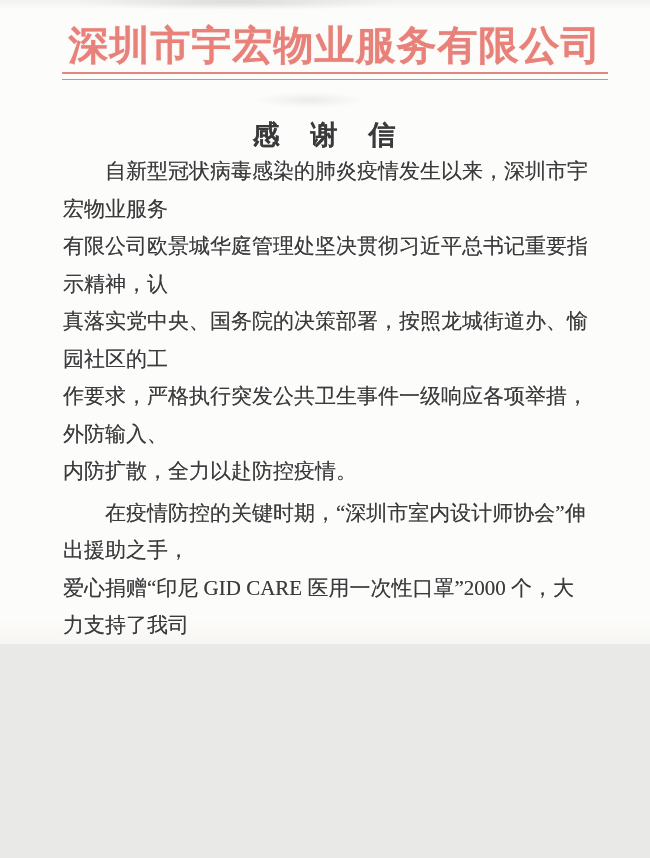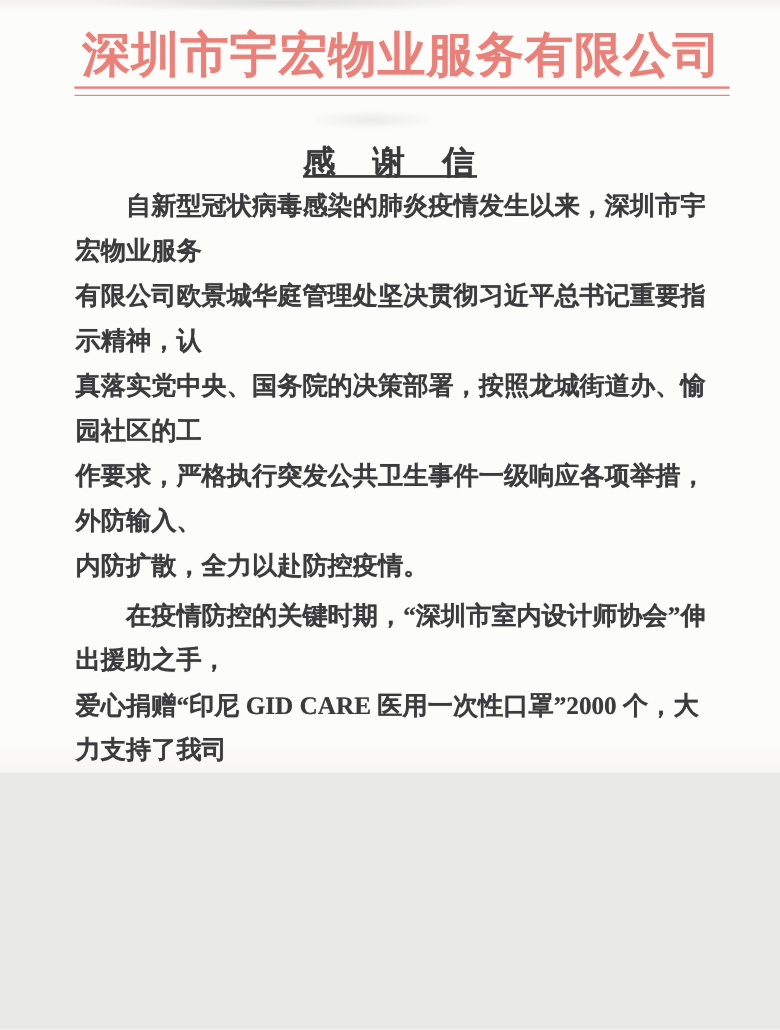--- a/index.html
+++ b/index.html
@@ -46,32 +46,31 @@
 
   .letter-title {
     position: absolute;
     left: 0; top: 117px; width: 650px;
     text-align: center;
     font-size: 27px;
     font-weight: bold;
     color: #3a3a3c;
     letter-spacing: 2px;
     text-shadow: 0 0 .6px rgba(58,58,60,.7);
-    text-decoration: underline;
   }
 
   .body-text {
     position: absolute;
     left: 63px; top: 153px; width: 527px;
     font-size: 21px;
     line-height: 37.5px;
     color: #3b3b3d;
     text-shadow: 0 0 .6px rgba(59,59,61,.6);
   }
-  .para { white-space: pre-line; font-weight: bold; }
+  .para { white-space: pre-line; }
   .para.p1 { margin-top: 0; }
   .para.p2 { margin-top: 4px; }
 
   .signature {
     position: absolute;
     left: 330px; top: 759px; width: 240px;
     text-align: center;
     font-size: 18px;
     line-height: 36px;
     color: #3b3b3d;

